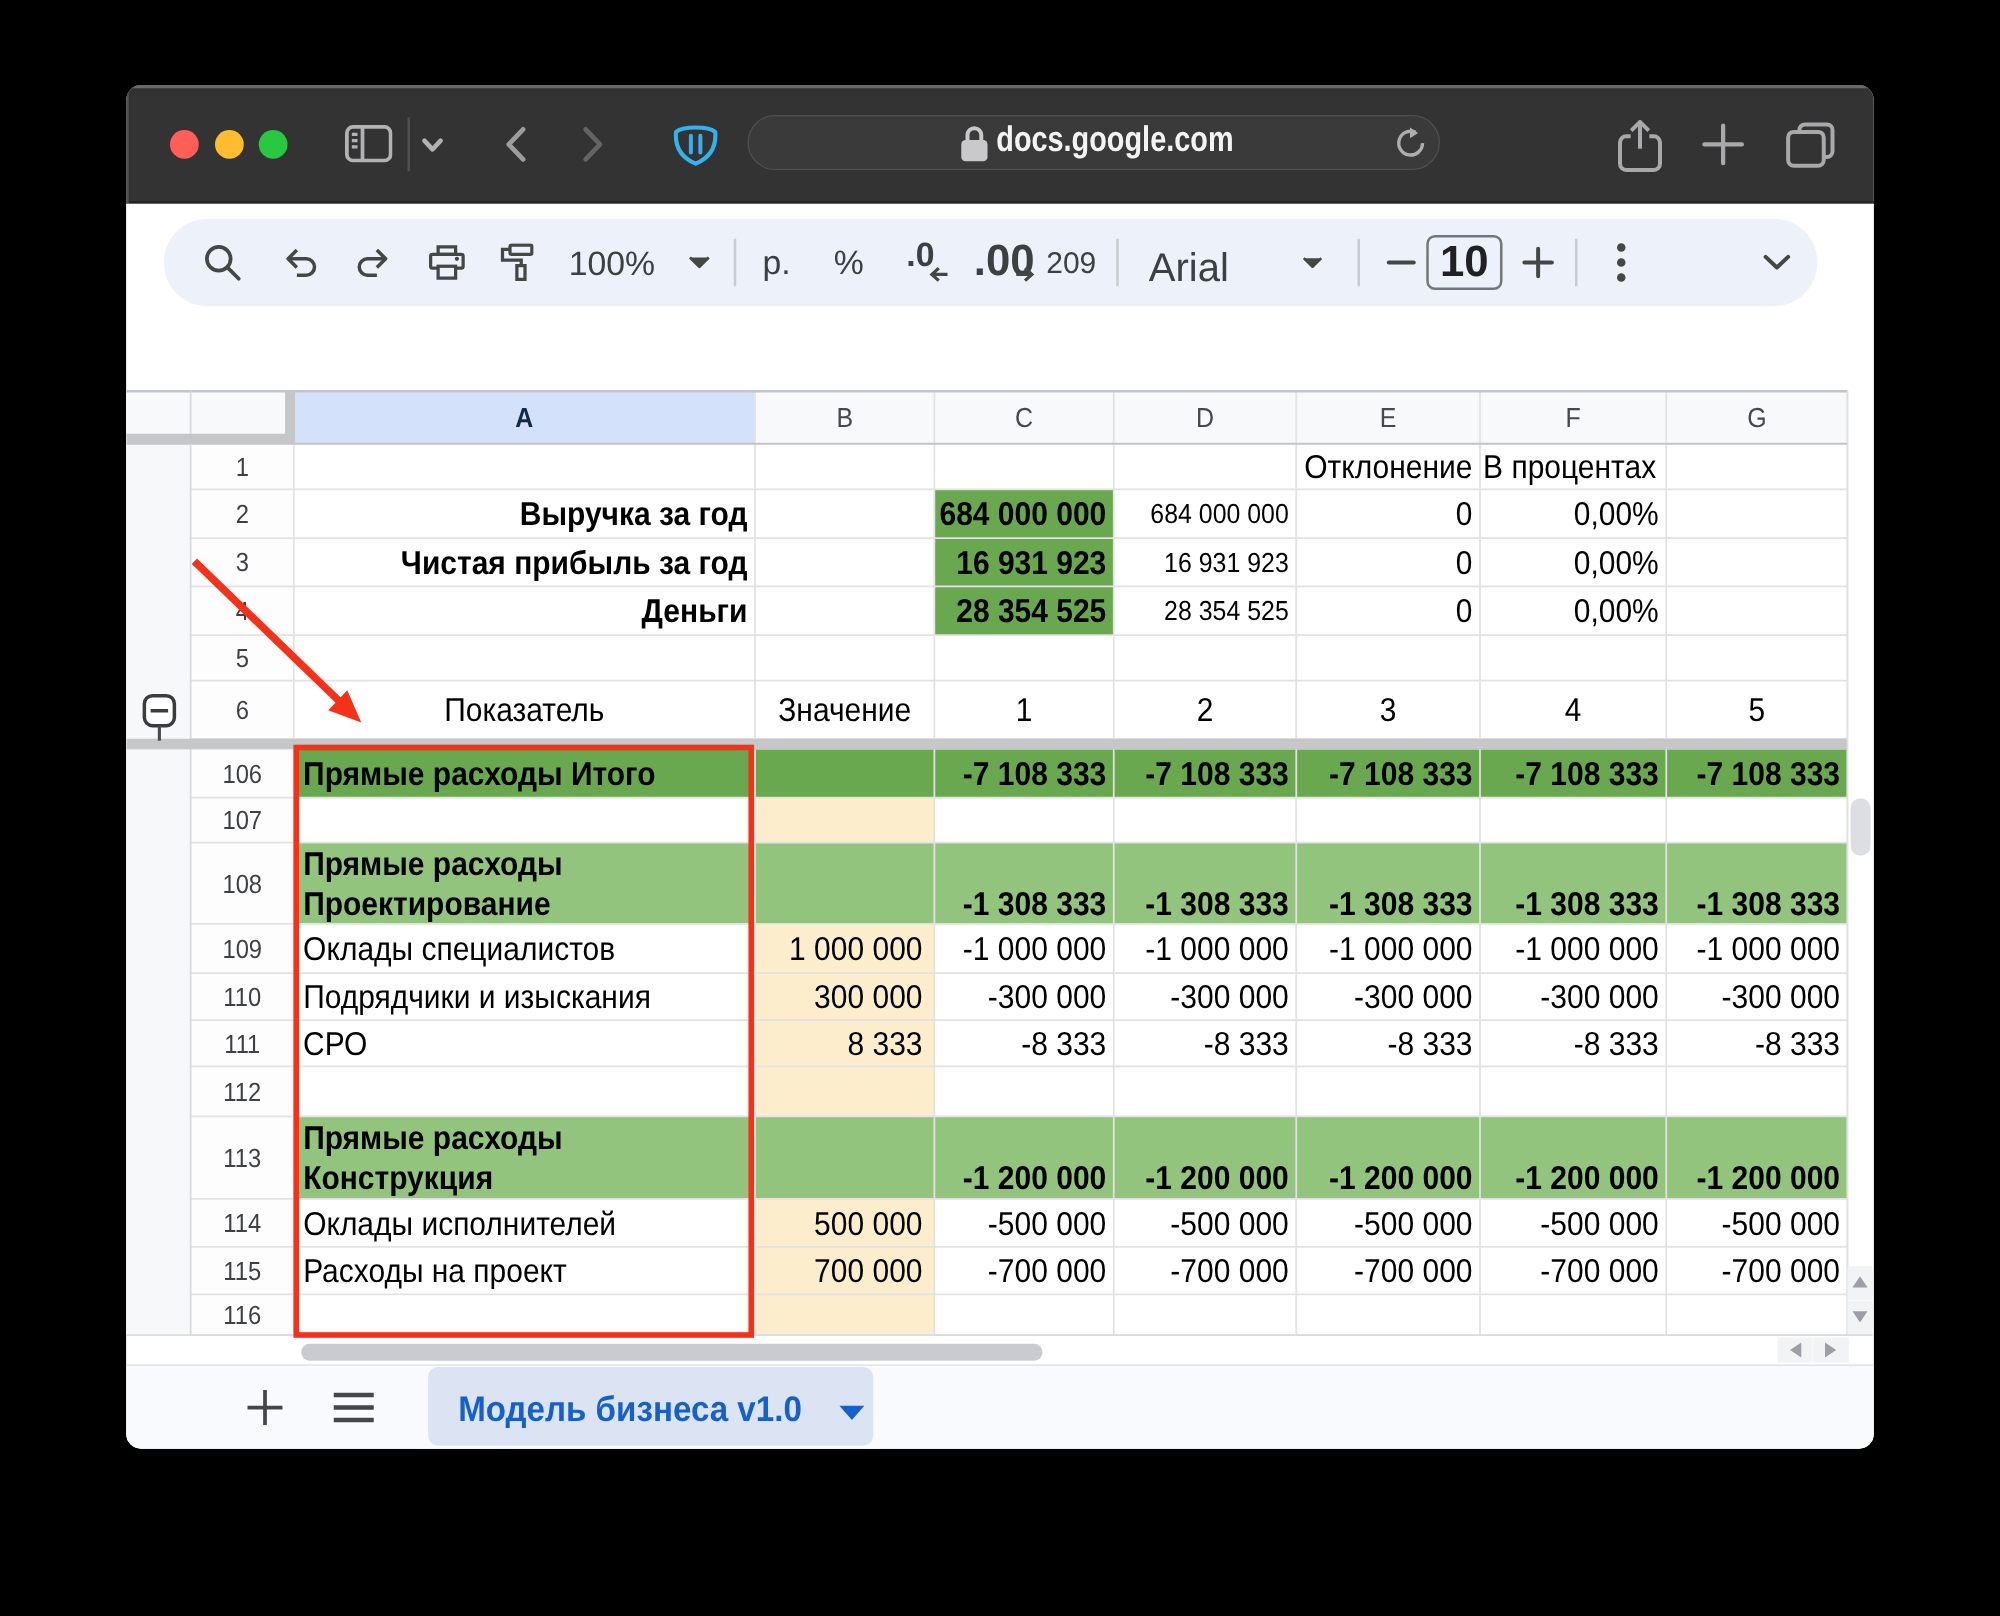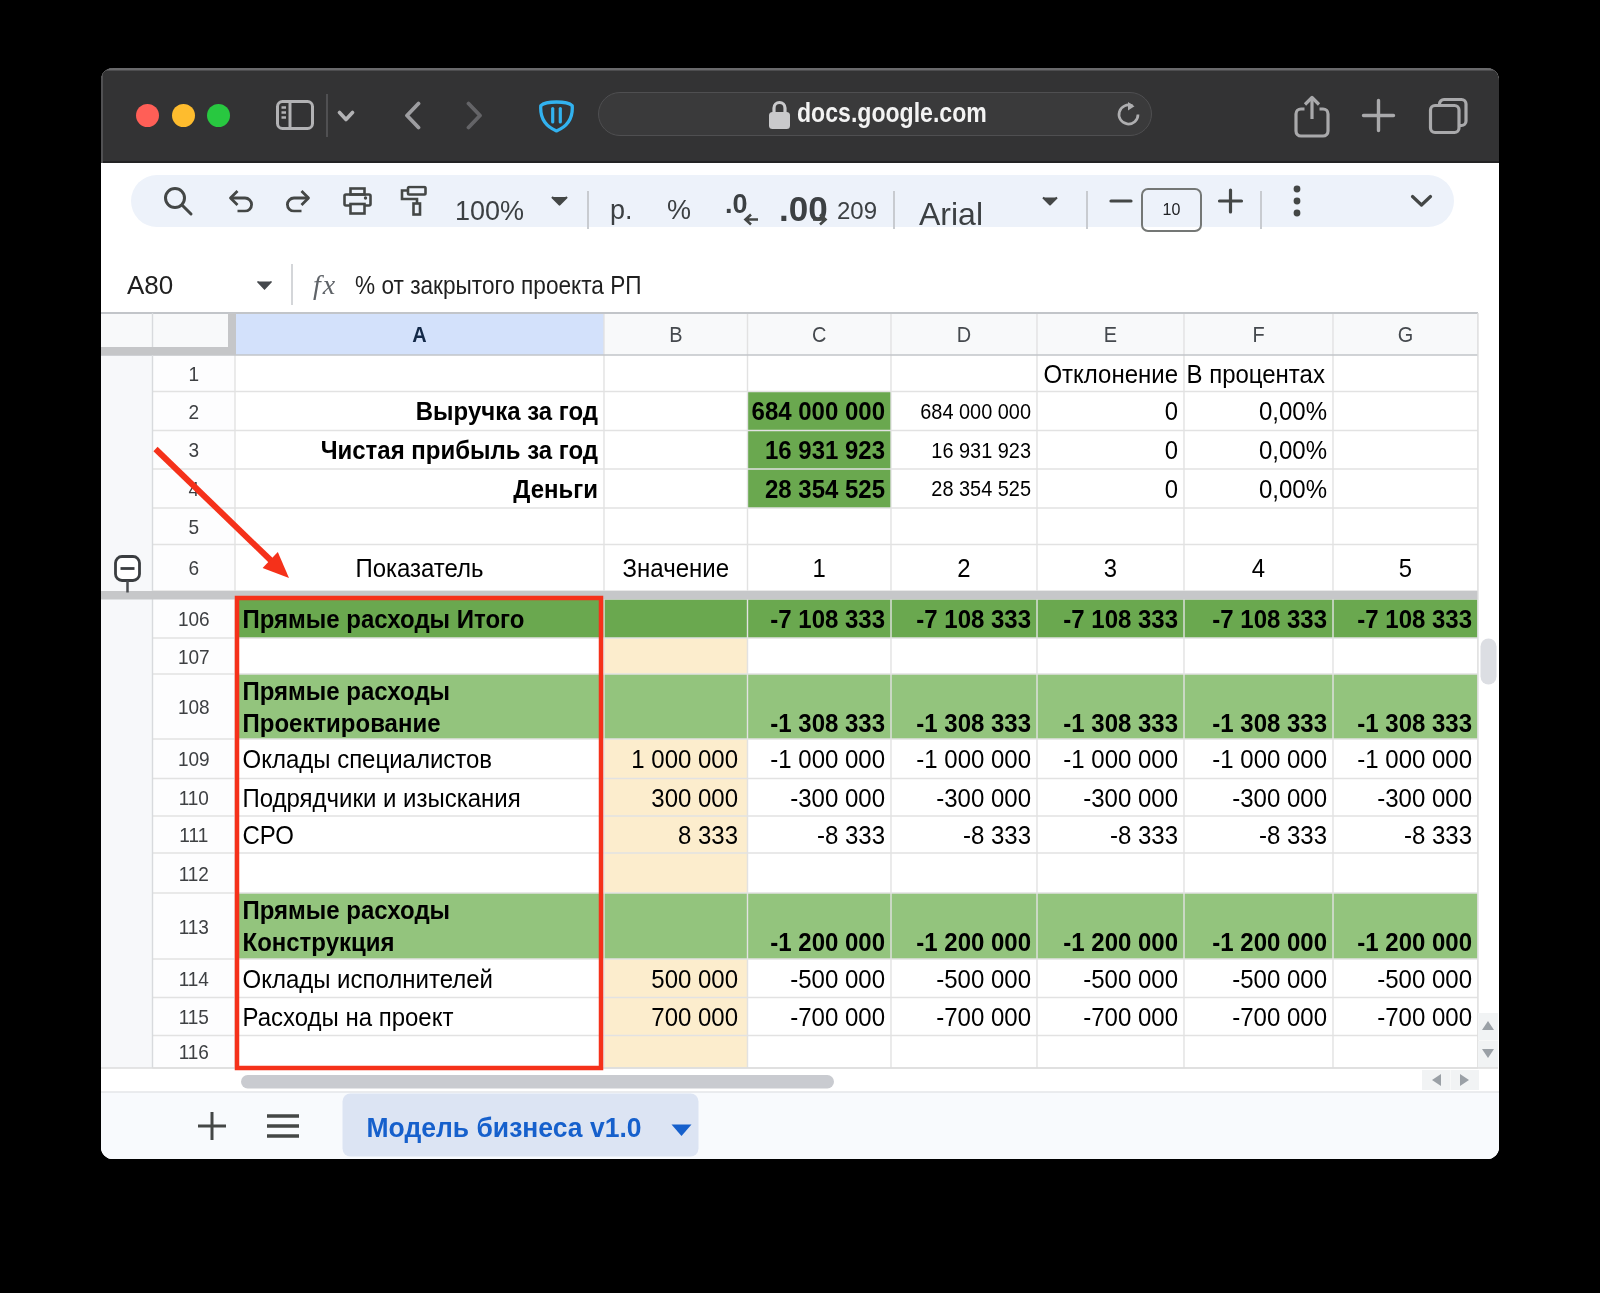--- a/index.html
+++ b/index.html
@@ -6,26 +6,26 @@
 #win { position:absolute; left:101px; top:68px; width:1398px; height:1091px; background:#fff;
   border-radius:12px; overflow:hidden; }
 #tbar { position:absolute; left:0; top:0; width:1485px; height:95px; background:#333334;
   box-shadow: inset 0 2.5px 0 #69696b, inset 2px 0 0 #515153, inset -2px 0 0 #515153, inset 0 -2px 0 #232324; }
 .tl { position:absolute; top:35.5px; width:23px; height:23px; border-radius:50%; }
 .ticon { position:absolute; }
 #urlbar { position:absolute; left:497px; top:24px; width:554px; height:44px; background:#3a3a3b;
   border:1.5px solid #4f4f51; border-radius:22px; color:#f3f3f3; }
 #urltext { position:absolute; left:0; right:0; top:0; bottom:0; display:flex; align-items:center; justify-content:center; gap:9px; font-size:28px; }
 #sheets { position:absolute; left:0; top:95px; width:1398px; height:996px; background:#fff; }
-#pill { position:absolute; left:30px; top:12px; width:1323px; height:52px; border-radius:35px; background:#edf2fa; }
+#pill { position:absolute; left:30px; top:12px; width:1323px; height:70px; border-radius:35px; background:#edf2fa; }
 .pic { position:absolute; top:50%; transform:translateY(-50%); }
 .ptxt { font-size:26px; color:#3c4043; }
 .sep { position:absolute; top:16px; width:1.5px; height:38px; background:#c8cbd0; }
 #fontbox { position:absolute; left:1010px; top:13px; width:61px; height:44px; border:2px solid #747775; border-radius:7px;
-  display:flex; align-items:center; justify-content:center; font-size:16px; color:#202124; }
+  display:flex; align-items:center; justify-content:center; font-size:35px; color:#202124;font-weight:bold; }
 #fbar { position:absolute; left:0; top:82px; width:1398px; height:66px; background:#fff; }
 .fi { position:absolute; top:0; height:80px; display:flex; align-items:center; font-size:26px; color:#1f1f1f; }
 #gridsvg { position:absolute; left:0; top:148px; }
 </style></head>
 <body>
 <div id="win">
   <div id="tbar">
     <div class="tl" style="left:35px;  background:#ff5f57"></div>
     <div class="tl" style="left:70.5px;background:#febc2e"></div>
     <div class="tl" style="left:106px; background:#28c840"></div>
@@ -134,29 +134,20 @@
         </svg>
       <div class="sep" style="left:1129px"></div>
       <svg class="pic" style="left:1161px" width="10" height="34" viewBox="0 0 10 34">
         <circle cx="5" cy="5" r="3.4" fill="#444746"></circle>
           <circle cx="5" cy="17" r="3.4" fill="#444746"></circle>
           <circle cx="5" cy="29" r="3.4" fill="#444746"></circle>
       </svg>
       <svg class="pic" style="left:1279px" width="23" height="14" viewBox="0 0 23 14">
           <path d="M2.5 2.5 L11.5 11 L20.5 2.5" fill="none" stroke="#444746" stroke-width="3.2" stroke-linecap="round" stroke-linejoin="round"></path>
         </svg>
-    </div>
-    <div id="fbar">
-      <div class="fi" style="left:26px">A80</div>
-      <svg style="position:absolute; left:155px; top:35px" width="17" height="11" viewBox="0 0 17 11">
-          <path d="M1.5 1.5 L8.5 9 L15.5 1.5" fill="#46494d" stroke="#46494d" stroke-width="1.5"></path>
-        </svg>
-      <div style="position:absolute; left:190px; top:19px; width:1.5px; height:41px; background:#d4d6d9"></div>
-      <div class="fi" style="left:212px; font-size:28px; color:#5f6368; font-style:italic; font-family:'Liberation Serif',serif; letter-spacing:2px">fx</div>
-      <div class="fi" style="left:254px; transform:scaleX(0.87); transform-origin:0 50%">% от закрытого проекта РП</div>
     </div>
     <svg id="gridsvg" width="1398" height="848" viewBox="0 0 1398 848" font-family="Liberation Sans, sans-serif">
 <rect x="0.0" y="2.0" width="1397.0" height="755.0" fill="#ffffff"></rect>
 <rect x="0.0" y="2.0" width="51.5" height="755.0" fill="#f7f8fa"></rect>
 <rect x="51.5" y="2.0" width="82.5" height="755.0" fill="#fdfdfe"></rect>
 <rect x="0.0" y="2.0" width="134.0" height="42.0" fill="#f8f9fa"></rect>
 <rect x="134.0" y="2.0" width="369.0" height="42.0" fill="#d3e1fb"></rect>
 <rect x="503.0" y="2.0" width="874.0" height="42.0" fill="#f8f9fa"></rect>
 <rect x="646.5" y="80.5" width="143.5" height="116.5" fill="#6aa84f"></rect>
 <rect x="134.0" y="288.5" width="1243.0" height="38.5" fill="#6aa84f"></rect>

